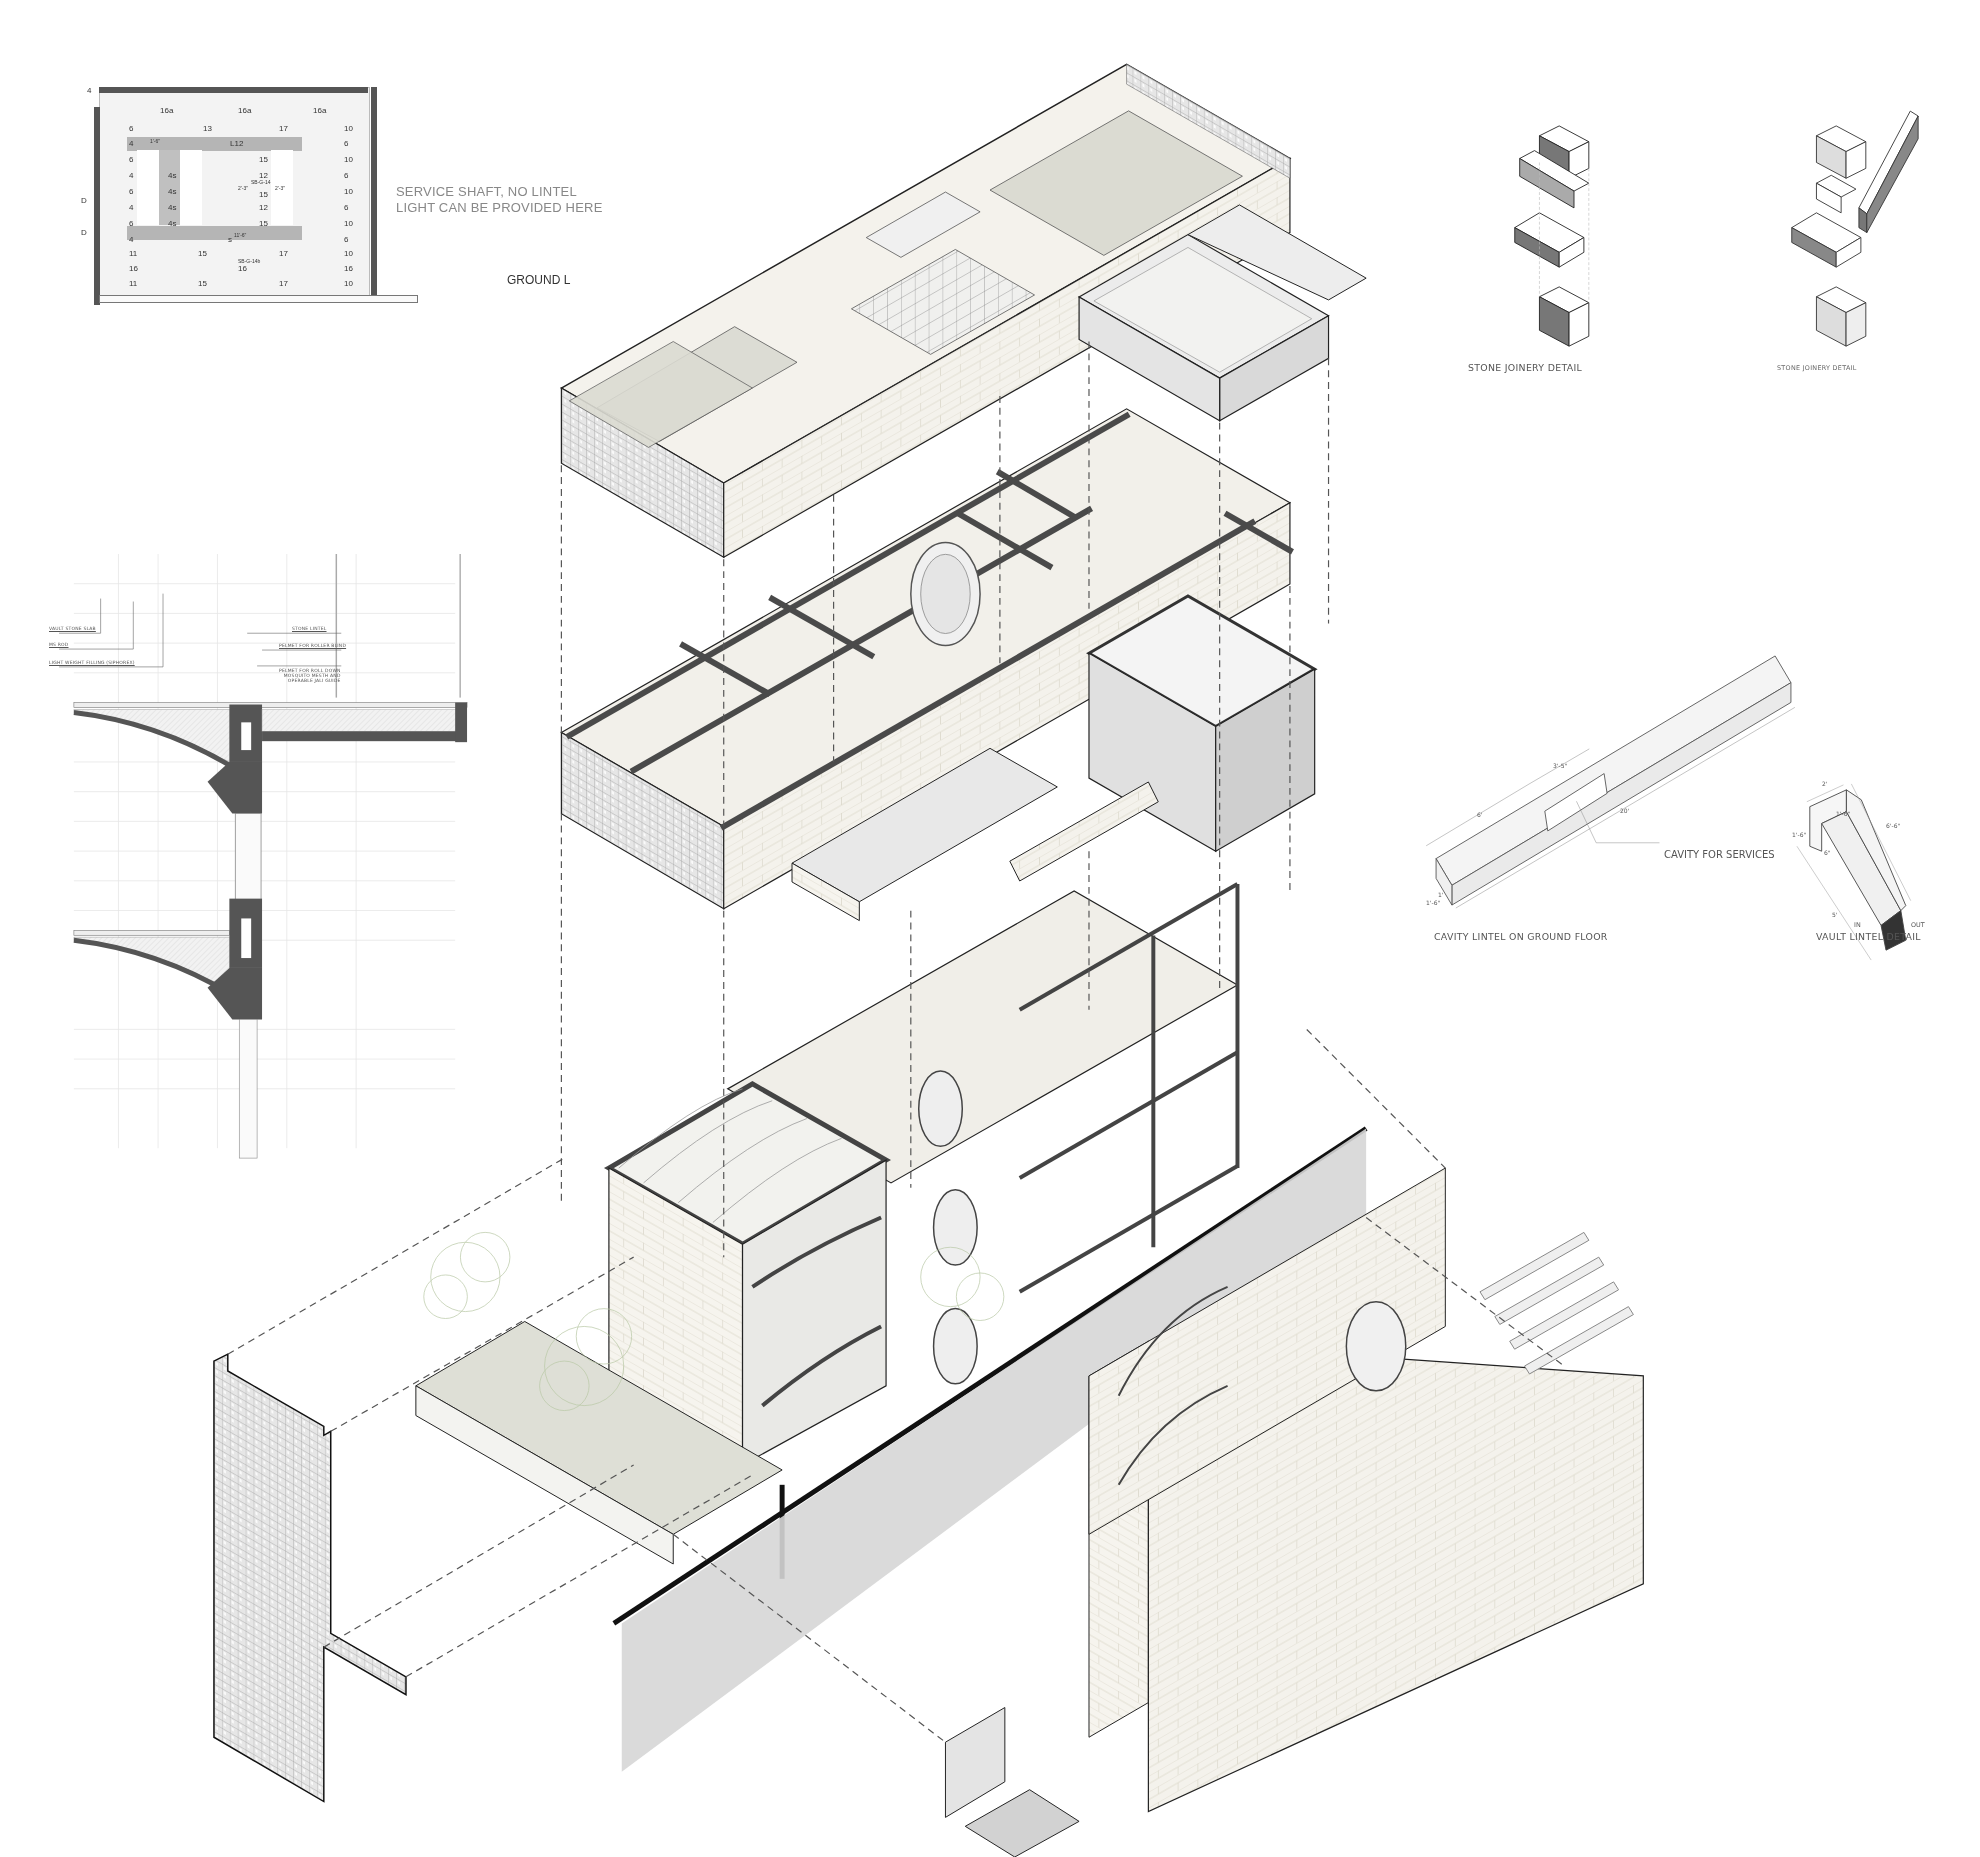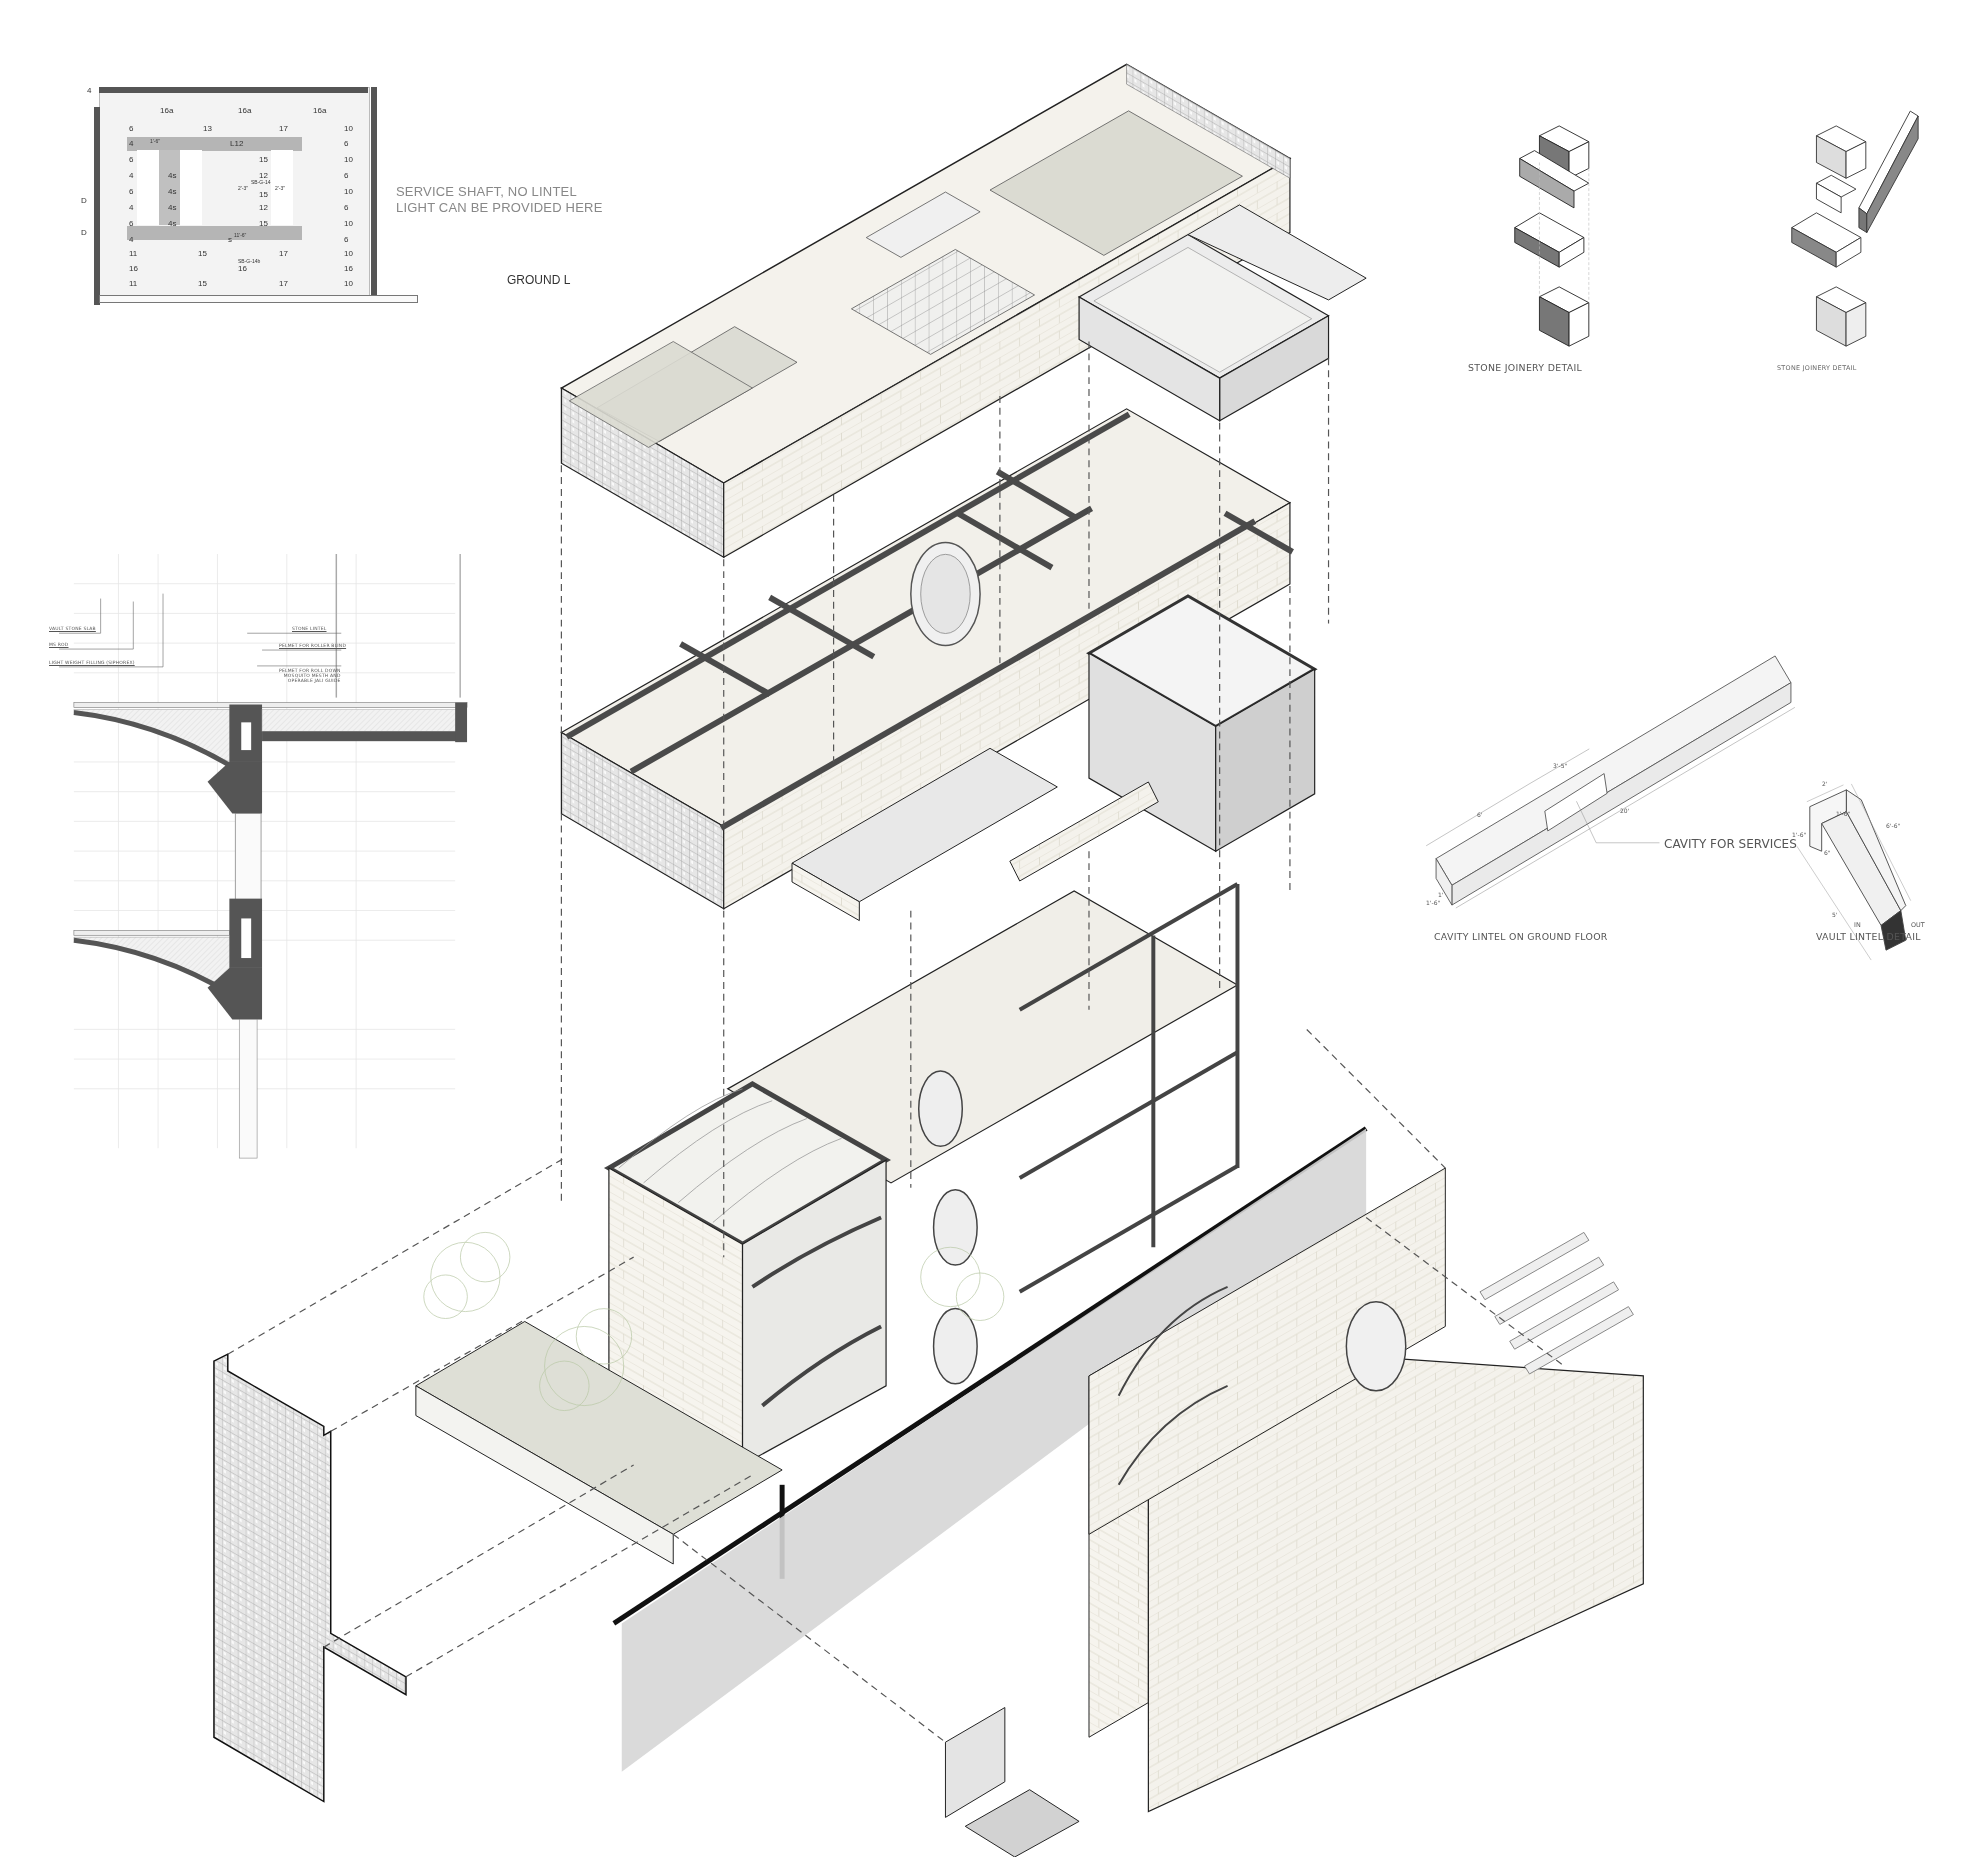--- a/index.html
+++ b/index.html
@@ -383,21 +383,21 @@
       <line x1="105" y1="132" x2="165" y2="97"></line>
       <line x1="30" y1="258" x2="373" y2="55"></line>
       <path d="M152,150 L172,192 H236"></path>
     </g>
   </svg>
   <span class="abs dim" style="left:51px;top:158px;">6'</span>
   <span class="abs dim" style="left:127px;top:109px;">3'-5"</span>
   <span class="abs dim" style="left:194px;top:154px;">20'</span>
   <span class="abs dim" style="left:12px;top:238px;">1'</span>
   <span class="abs dim" style="left:0px;top:246px;">1'-6"</span>
-  <span class="abs dim" style="left:238px;top:184px;font-size:12px;">CAVITY FOR SERVICES</span>
+  <span class="abs dim" style="left:238px;top:196px;font-size:10px;">CAVITY FOR SERVICES</span>
 </div>
 <div class="abs title-lg" style="left:1434px;top:931px;">CAVITY LINTEL ON GROUND FLOOR</div>
 
 <div class="abs" style="left:1792px;top:772px;width:188px;height:198px;">
   <svg width="188" height="198" viewBox="0 0 190 200">
     <g stroke="#444" stroke-width="0.9">
       <polygon points="18,35 55,18 55,40 30,52 30,80 18,75" fill="#f6f6f6"></polygon>
       <polygon points="30,52 55,40 110,140 90,155" fill="#f0f0f0"></polygon>
       <polygon points="55,18 70,28 115,135 110,140 55,40" fill="#f4f4f4"></polygon>
       <polygon points="90,155 110,140 115,170 95,180" fill="#333"></polygon>

